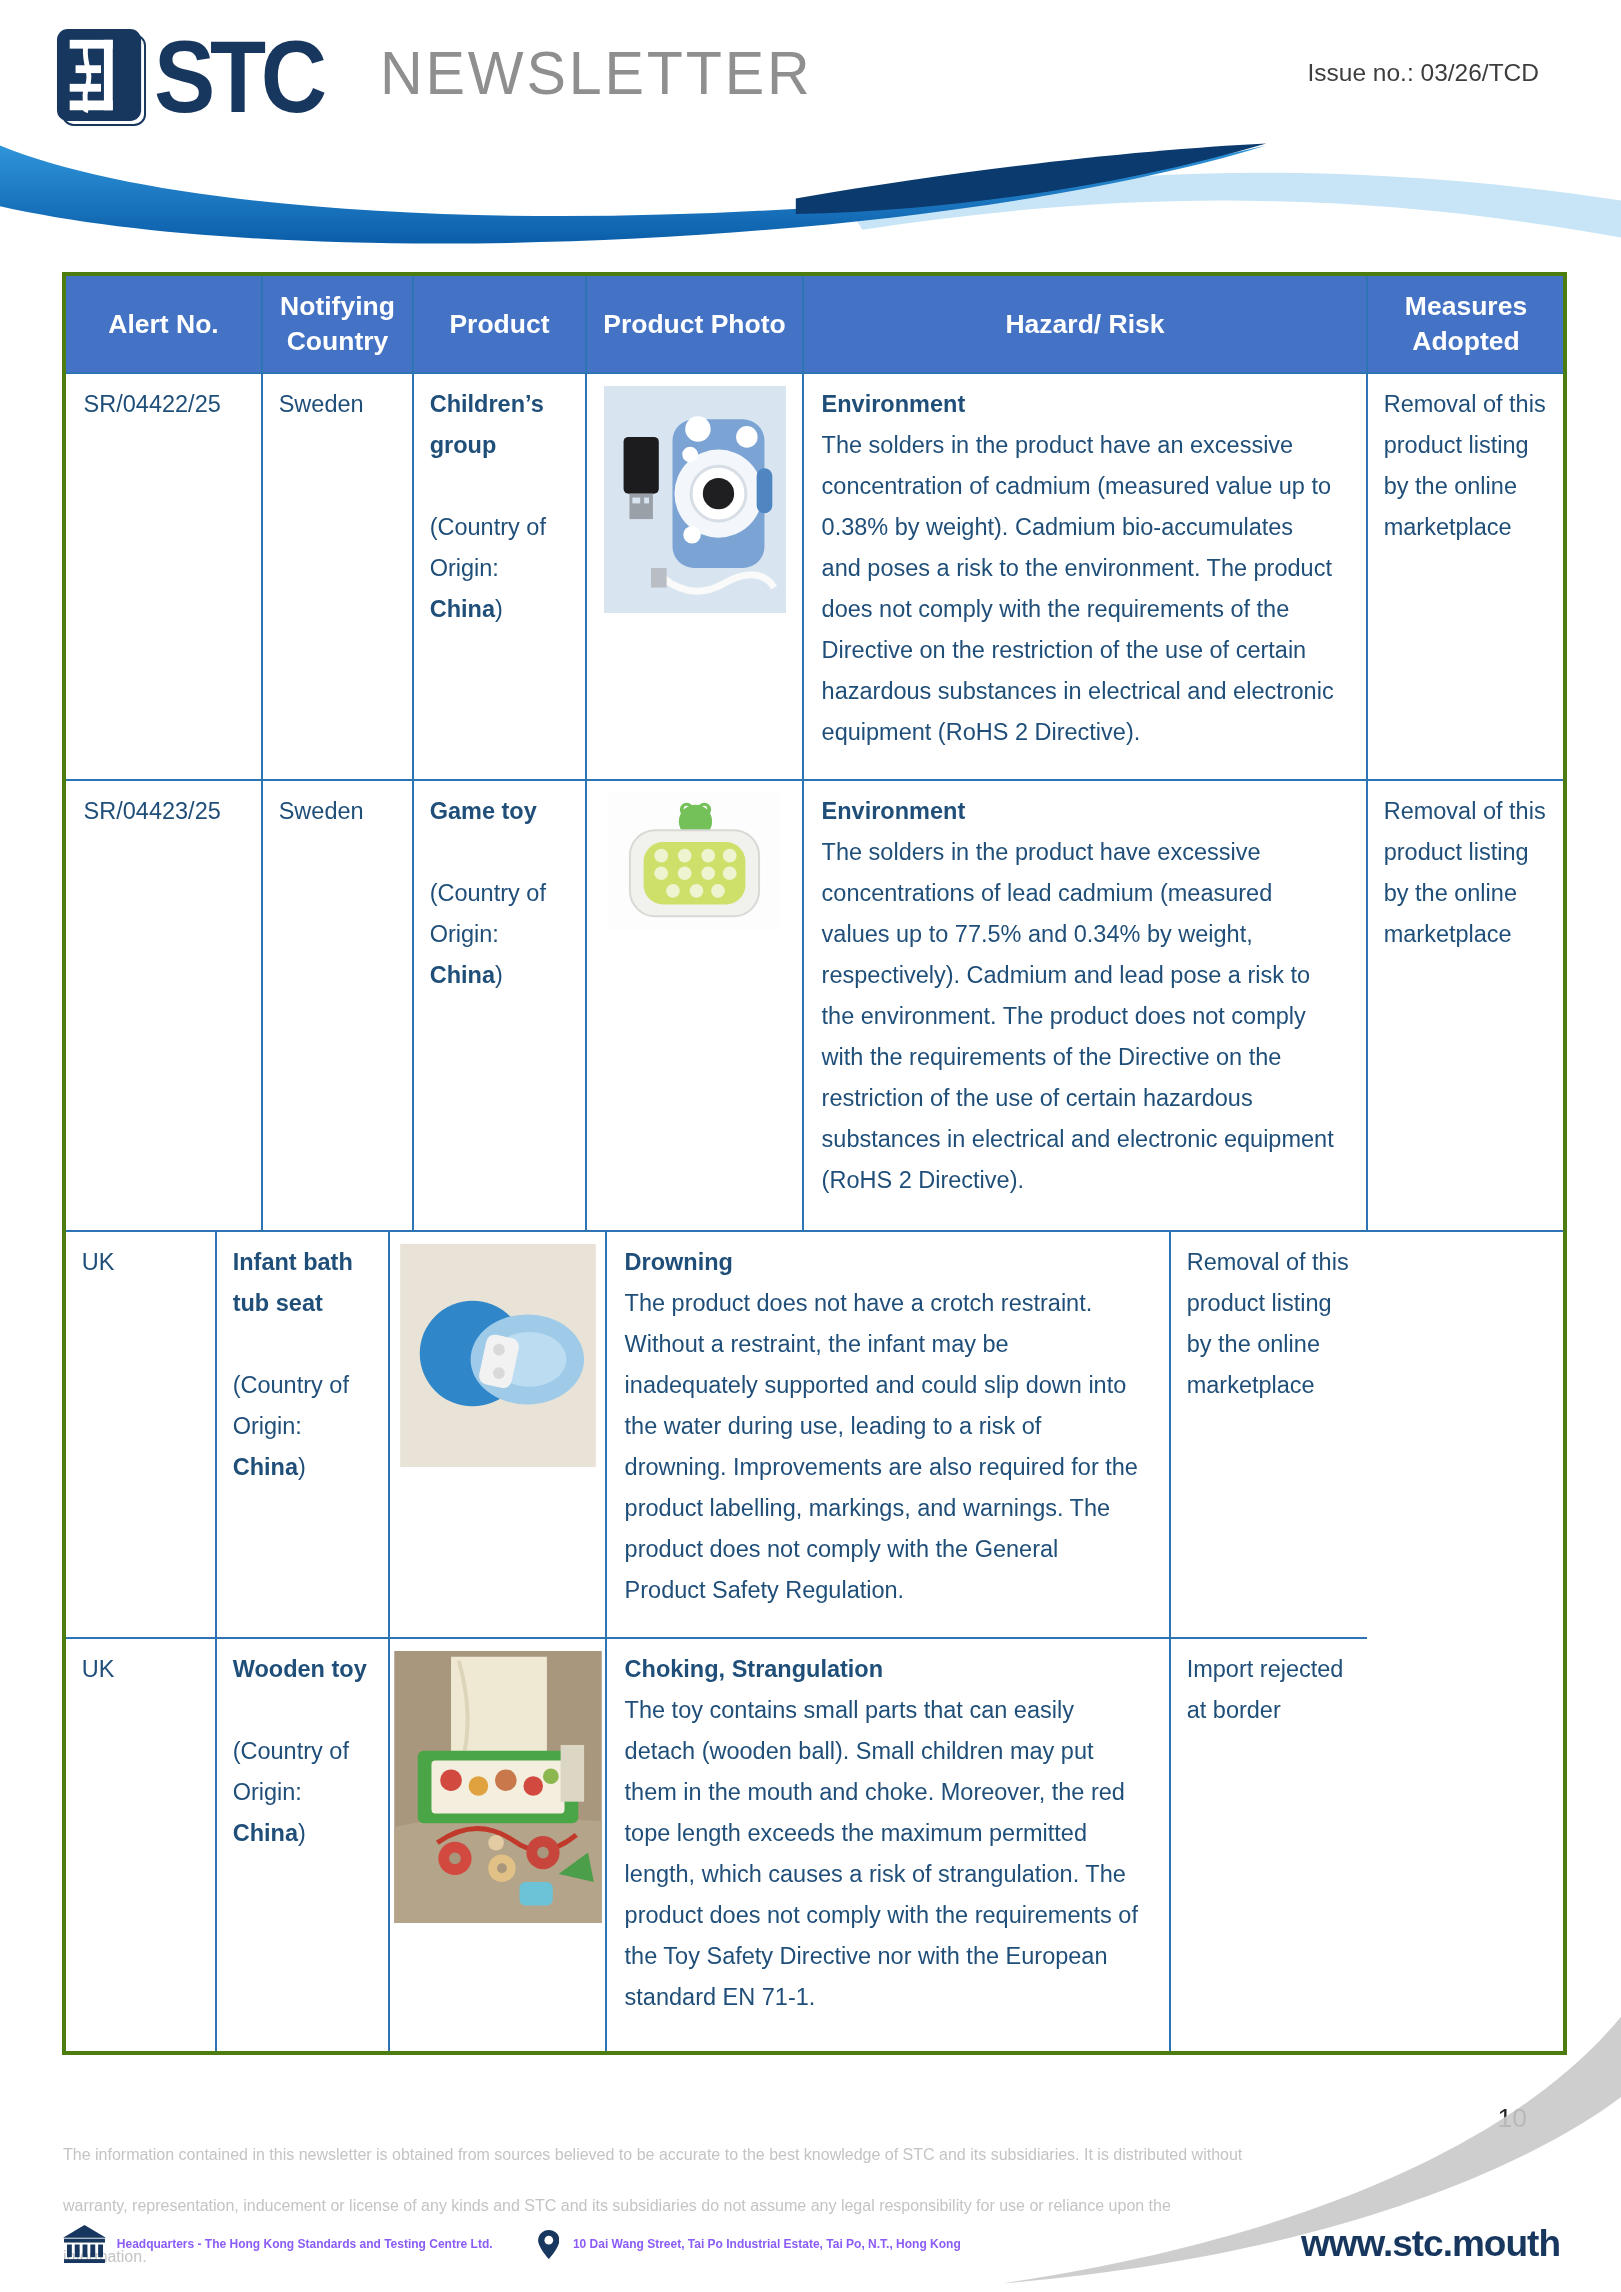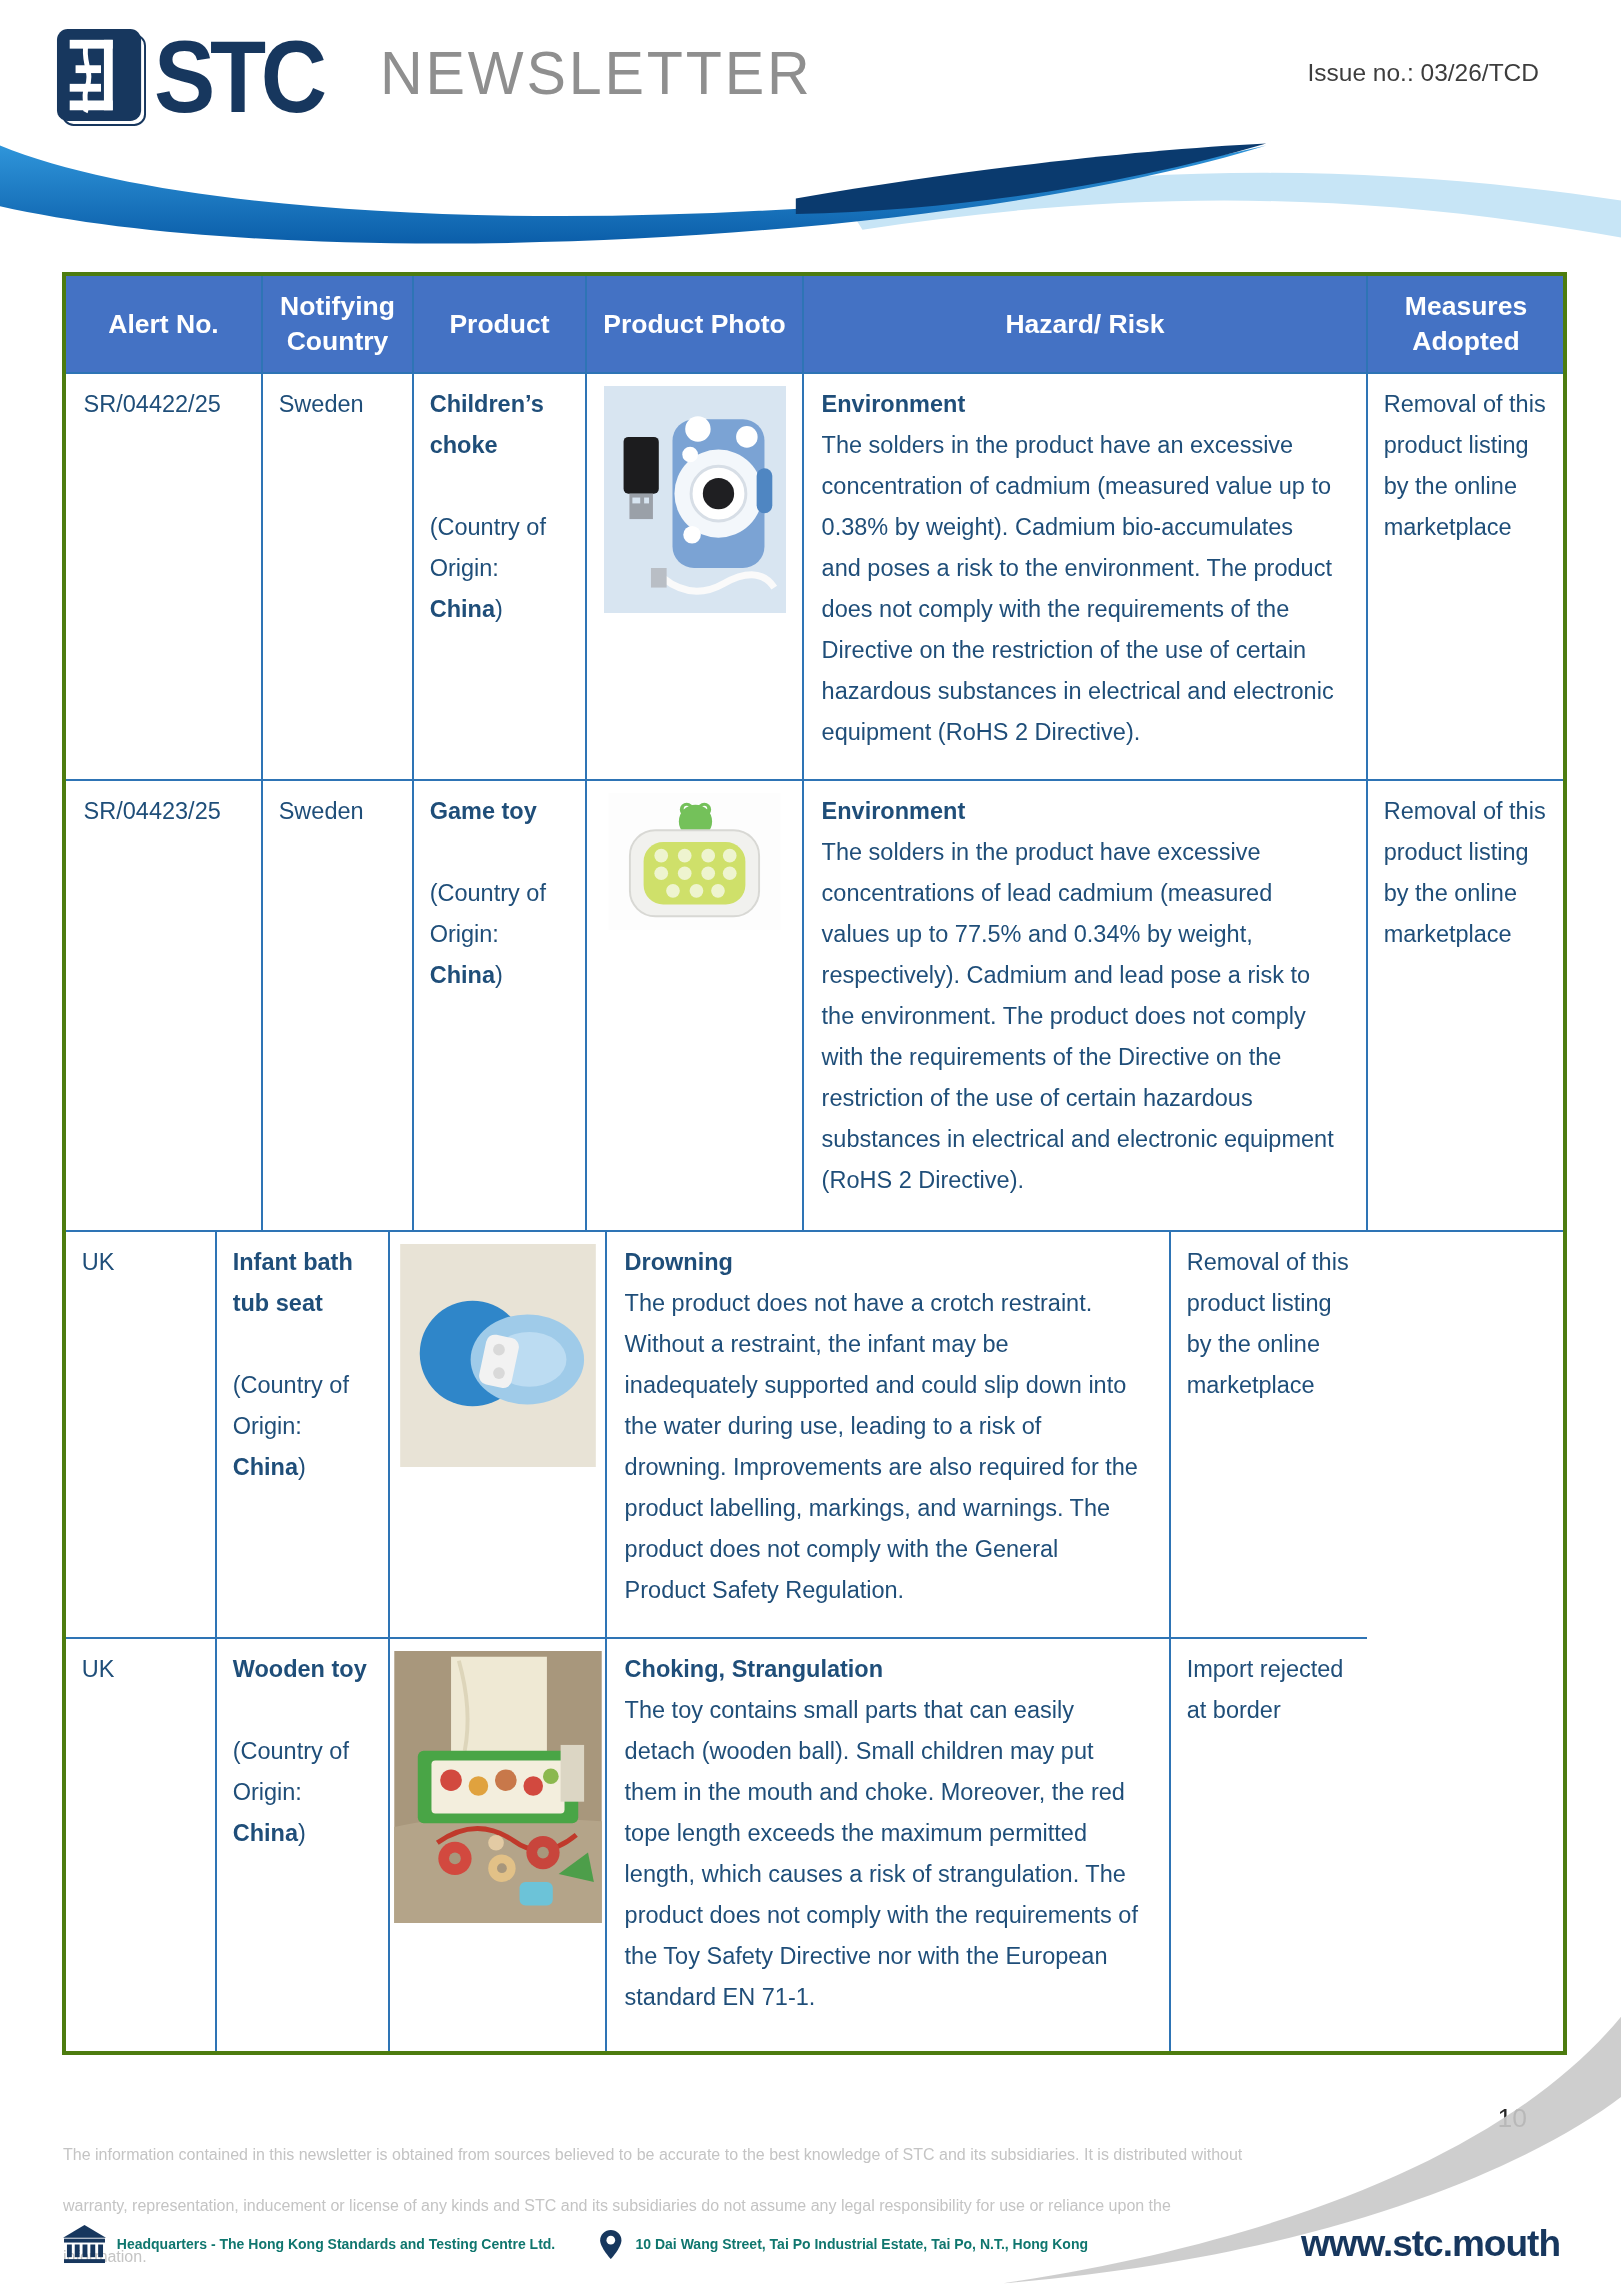--- a/index.html
+++ b/index.html
@@ -33,21 +33,21 @@
   .p-gap{height:41px;}
   .photo-wrap{line-height:0;}
 
   
   .page-num{position:absolute;right:94px;top:2103px;font-size:26.5px;color:#262626;}
   .disclaimer{position:absolute;left:63px;top:2129px;width:1191px;font-size:16px;
               color:#c4c4c4;line-height:51px;}
   .footer-swoosh{position:absolute;right:0;bottom:0;width:686px;height:294px;}
   .footer-bar{position:absolute;left:62px;top:2223px;width:1498px;display:flex;
               align-items:center;z-index:2;}
-  .fb-text{font-size:14px;font-weight:bold;color:#0f766e;margin-left:9.8px;}
+  .fb-text{font-size:12px;font-weight:bold;color:#8b5cf6;margin-left:9.8px;}
   .fb-addr{margin-left:13.7px;}
   .fb-pin{margin-left:45px;line-height:0;}
   .fb-bld{line-height:0;}
   .fb-site{margin-left:auto;font-size:37px;font-weight:bold;color:#17375E;letter-spacing:-1px;}
 </style>
 </head>
 <body>
 
 <div class="page">
 
@@ -88,21 +88,21 @@
         <div class="t-cell t-hcell" style="flex: 0 0 151px;">Notifying Country</div>
         <div class="t-cell t-hcell" style="flex: 0 0 173px;">Product</div>
         <div class="t-cell t-hcell" style="flex: 0 0 217px;">Product Photo</div>
         <div class="t-cell t-hcell" style="flex: 0 0 564px;">Hazard/ Risk</div>
         <div class="t-cell t-hcell" style="flex: 0 0 196px;">Measures Adopted</div>
       </div>
       <div class="t-row" style="height: 407px;">
         <div class="t-cell c-alert" style="flex: 0 0 197px;">SR/04422/25</div>
         <div class="t-cell c-country" style="flex: 0 0 151px;">Sweden</div>
         <div class="t-cell c-product" style="flex: 0 0 173px;">
-          <div class="p-name">Children’s choke</div>
+          <div class="p-name">Children’s group</div>
           <div class="p-gap"></div>
           <div class="p-origin"><span>(Country of Origin: </span><b>China</b><span>)</span></div>
         </div>
         <div class="t-cell c-photo" style="flex: 0 0 217px;">
           <div class="photo-wrap"><svg width="182" height="227" viewBox="0 0 186 232">
               <rect width="186" height="232" fill="#d8e5f1"></rect>
               <rect x="20" y="52" width="36" height="58" rx="5" fill="#1c1c1e"></rect>
               <rect x="26" y="110" width="24" height="26" fill="#9aa0a8"></rect>
               <rect x="29" y="114" width="8" height="6" fill="#d8e5f1"></rect>
               <rect x="41" y="114" width="5" height="6" fill="#d8e5f1"></rect>

